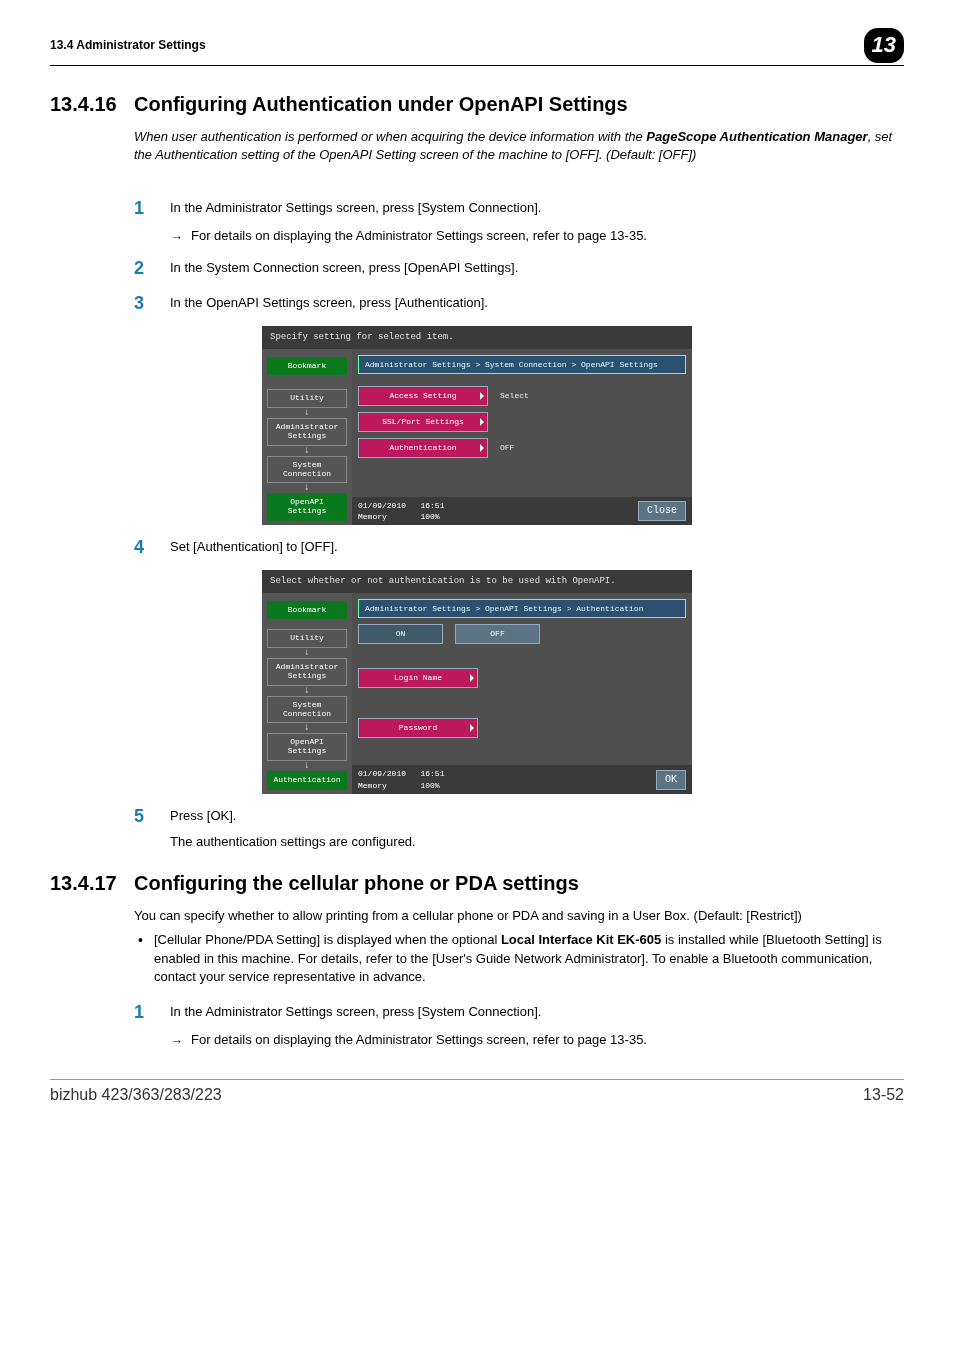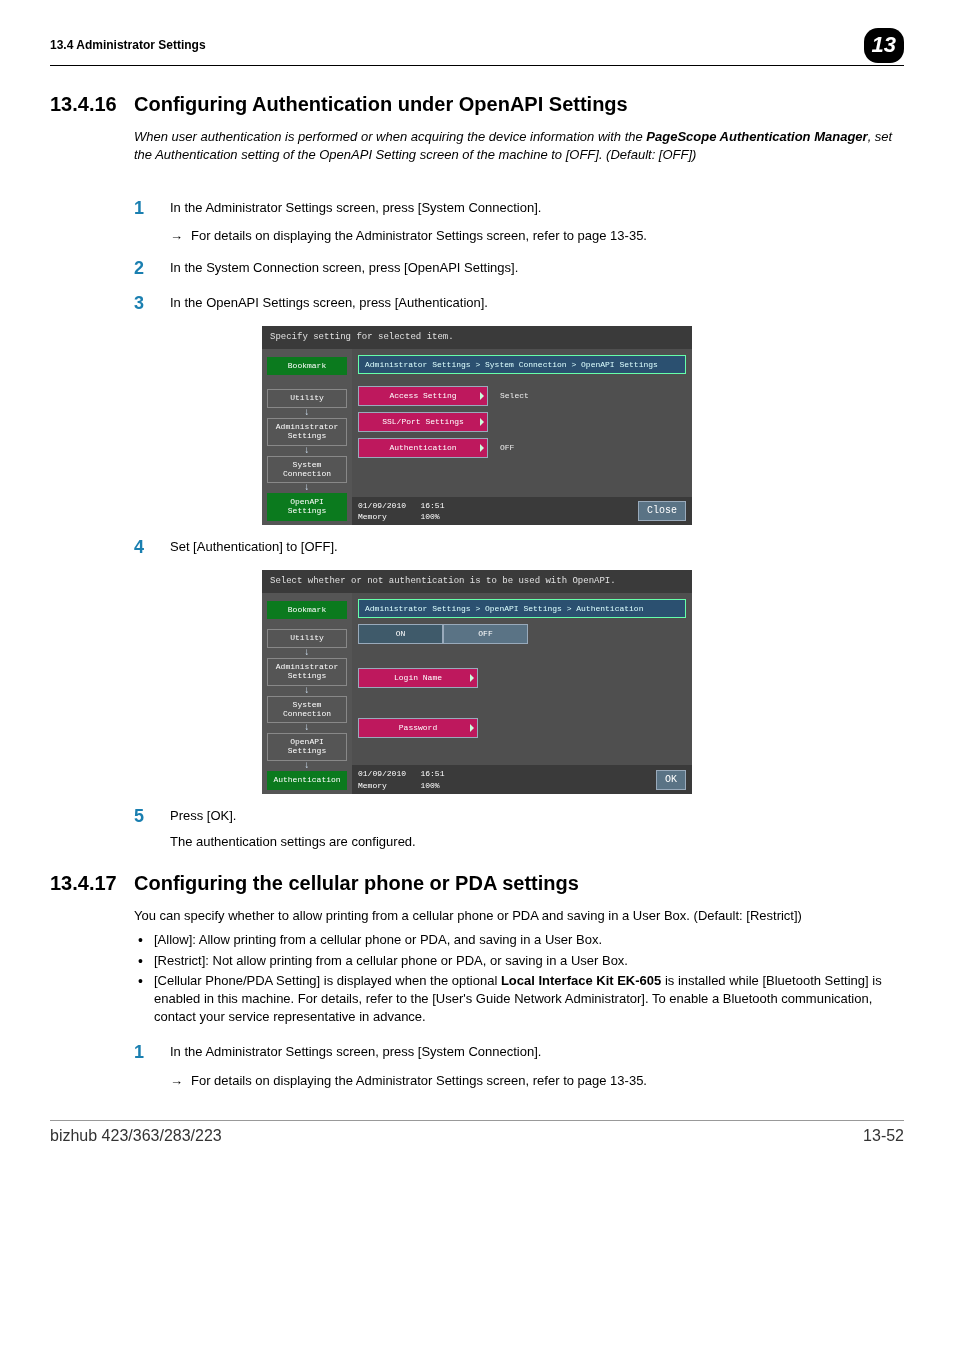--- a/index.html
+++ b/index.html
@@ -44,21 +44,21 @@
   .screen .scr-body { flex:1; background:#4f4f4f; display:flex; flex-direction:column; }
   .scr-crumb { background:#2b5070; border:1px solid #6fa; color:#dff; padding:3px 6px; margin:6px 6px 0 6px; font-size:8px; }
   .scr-area { flex:1; padding: 12px 6px; }
   .scr-row { display:flex; align-items:center; gap:12px; margin-bottom:6px; }
   .scr-chip { border:1px solid #9ab; background:#be185d; color:#fff; width:130px; height:20px; line-height:18px; text-align:center; font-size:8px; position:relative; }
   .scr-chip .tri { position:absolute; right:3px; top:5px; width:0;height:0;border-left:4px solid #cfd;border-top:4px solid transparent;border-bottom:4px solid transparent;}
   .scr-val { font-size:8px; color:#eee; }
   .scr-under { display:flex; justify-content:space-between; align-items:center; background:#3a3a3a; padding:3px 6px; font-size:8px; }
   .scr-close { border:1px solid #9ab; background:#5a7385; padding:2px 8px; font-size:10px; }
   
-  .toggle-row { display:flex; gap:0; margin:6px 6px 0 6px;align-items:center; }
+  .toggle-row { display:flex; gap:12px; margin:6px 6px 0 6px;align-items:center; }
   .toggle { width:85px; height:20px; line-height:18px; text-align:center; font-size:8px; border:1px solid #9ab; background:#3f5a6a; }
   .toggle.on { background:#3f5a6a; }
   .toggle.off { background:#5a7385; }
   .center-field { display:flex; justify-content:flex-start; margin-top:18px; }
   .center-field .scr-chip { width:120px; }
   .spacer12 { height:12px; }
 </style>
 </head>
 <body>
 
@@ -206,24 +206,20 @@
 </div>
 
 <h2 class="section-heading">
   <span class="sec-no">13.4.17</span>
   <span>Configuring the cellular phone or PDA settings</span>
 </h2>
 
 <div class="content-indent">
   <p style="margin-bottom:6px;">You can specify whether to allow printing from a cellular phone or PDA and saving in a User Box. (Default: [Restrict])</p>
   <ul class="bullets">
-    <li>[Allow]: Allow printing from a cellular phone or PDA, and saving in a User Box.</li>
-    <li>[Restrict]: Not allow printing from a cellular phone or PDA, or saving in a User Box.</li>
-  </ul>
-  <ul class="bullets">
     <li>
       <span>[Cellular Phone/PDA Setting] is displayed when the optional </span><b>Local Interface Kit EK-605</b><span> is installed while [Bluetooth Setting] is enabled in this machine. For details, refer to the [User's Guide Network Administrator]. To enable a Bluetooth communication, contact your service representative in advance.</span>
     </li>
   </ul>
 </div>
 
 <div class="steps" style="margin-top:14px;">
   <div class="step">
     <div class="step-num">1</div>
     <div class="step-body">In the Administrator Settings screen, press [System Connection].</div>

